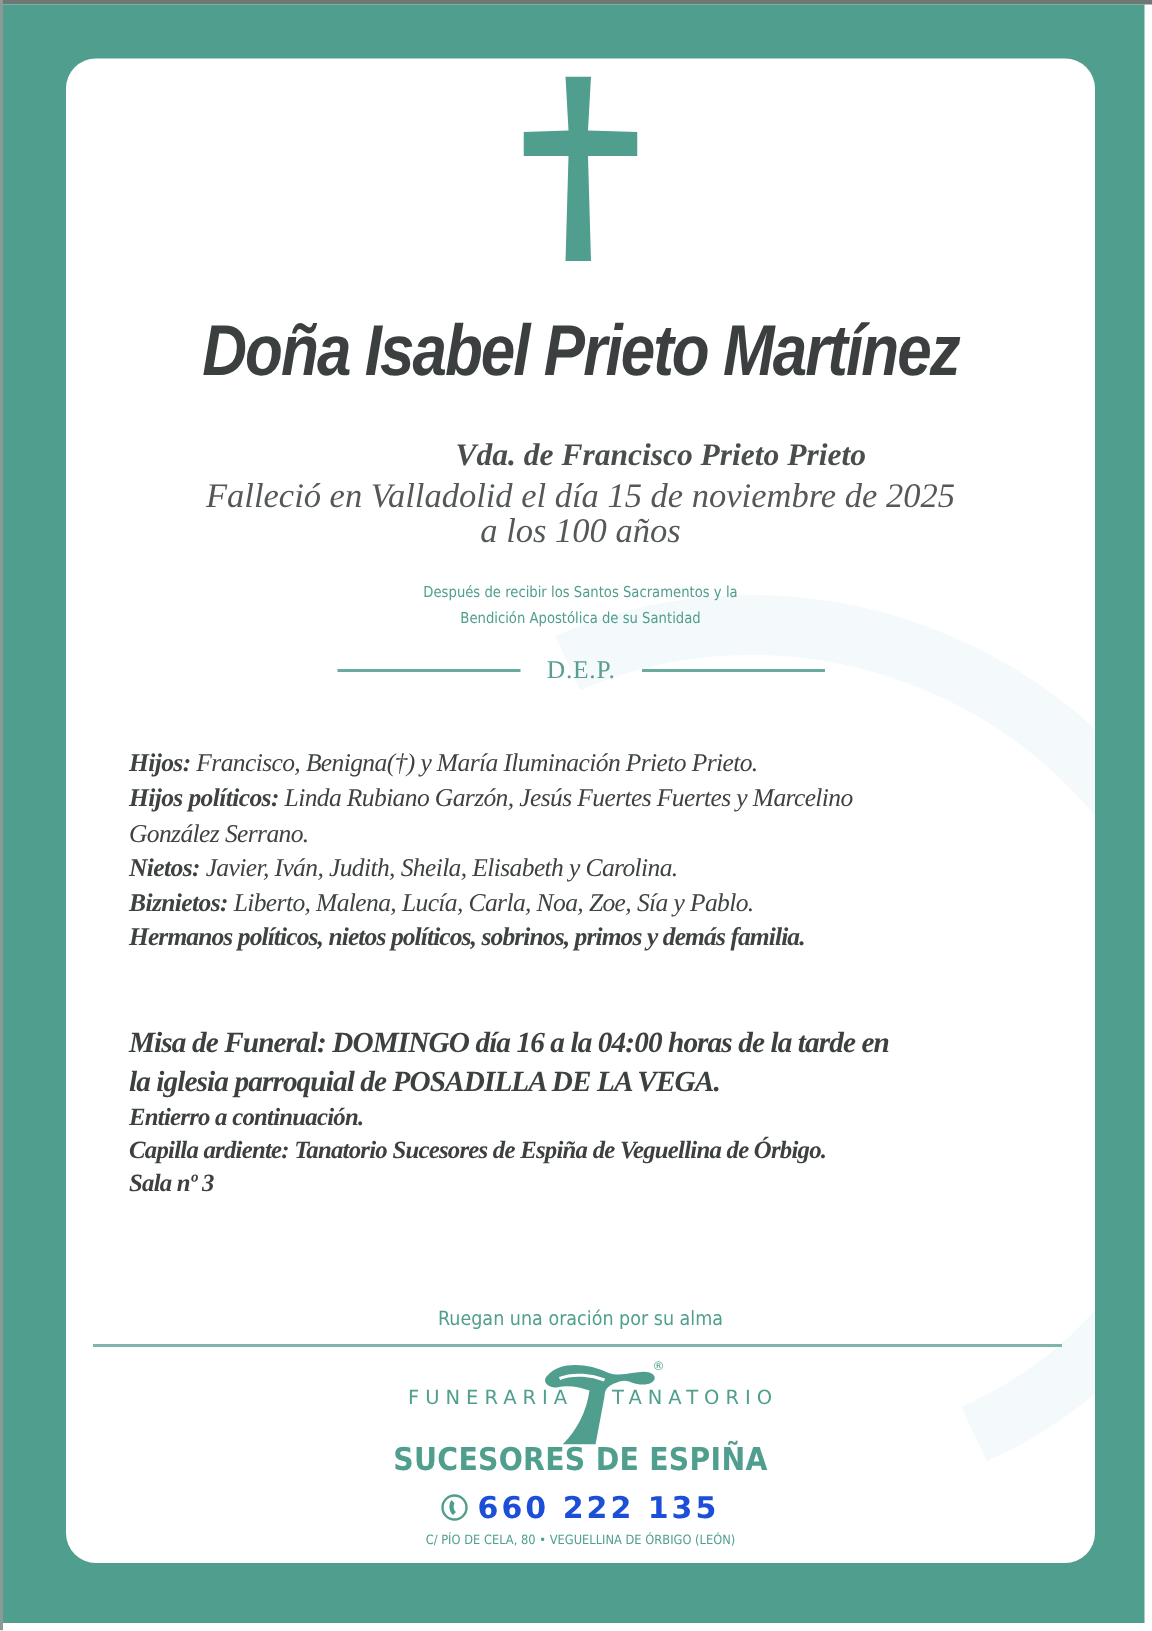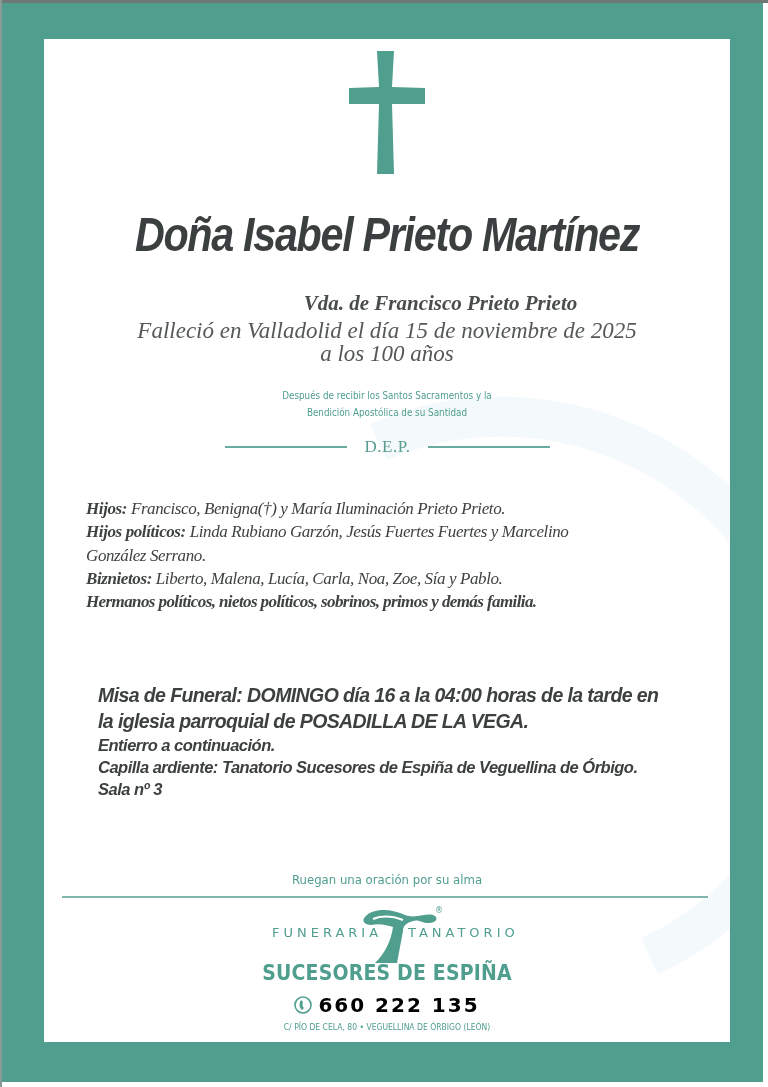--- a/index.html
+++ b/index.html
@@ -12,21 +12,21 @@
       background: #4f9e8e;
     }
     .frame-edge {
       position: absolute; left: 0; top: 0; width: 768px; height: 3px; background: #6d7774;
     }
     .frame-edge-left {
       position: absolute; left: 0; top: 0; width: 2px; height: 1087px; background: #8a9a95;
     }
     .page {
       position: absolute; left: 44px; top: 39px; width: 686px; height: 1003px;
-      background: #ffffff; overflow: hidden;
+      background: #ffffff; overflow: hidden; border-radius: 20px;
     }
     .watermark {
       position: absolute; left: 150px; top: 360px; width: 560px; height: 520px;
       border-radius: 50%;
       border: 40px solid rgba(210, 230, 238, 0.25);
       border-left-color: transparent; border-bottom-color: transparent;
       transform: rotate(20deg);
       pointer-events: none;
     }
     .cross { position: absolute; left: 305px; top: 12px; width: 76px; height: 123px; }
@@ -66,23 +66,22 @@
       position: absolute; left: 42px; top: 458px; width: 640px;
       font-family: "Liberation Serif", serif; font-style: italic; font-size: 17px;
       line-height: 23.3px; color: #3f4243;
       letter-spacing: -0.4px;
     }
     .family .lbl { font-weight: bold; }
     .family .line { white-space: nowrap; }
     .family .all { font-weight: bold; letter-spacing: -0.6px; }
     .service {
       position: absolute; left: 42px; top: 644px; width: 650px;
-      font-family: Liberation Sans, sans-serif; font-style: italic; font-weight: bold;
+      font-family: Liberation Serif, serif; font-style: italic; font-weight: bold;
       color: #3d4041;
-      margin-left: 12px;
     }
     .service .big { font-size: 19.5px; line-height: 25.5px; letter-spacing: -0.6px; white-space: nowrap; }
     .service .small { font-size: 16.5px; line-height: 22px; letter-spacing: -0.5px; white-space: nowrap; }
     .pray {
       position: absolute; left: 0; top: 833px; width: 686px; text-align: center;
       font-family: "DejaVu Sans", sans-serif; font-size: 13px; color: #4f9e8e;
       transform: scaleX(0.9);
     }
     .sep { position: absolute; left: 18px; top: 857px; width: 646px; height: 1.5px; background: #7fb5ab; }
     .logo-row {
@@ -97,21 +96,21 @@
     .logo-right { left: 364px; }
     .logo-mark { position: absolute; left: 315px; top: 0; width: 86px; height: 58px; }
     .brand {
       position: absolute; left: 0; top: 922px; width: 686px; text-align: center;
       font-family: "DejaVu Sans", sans-serif; font-weight: bold; font-size: 21px;
       color: #4f9e8e; transform: scaleX(0.9); letter-spacing: 0.2px;
     }
     .phone-row {
       position: absolute; left: 0; top: 954px; width: 686px; text-align: center;
       font-family: "DejaVu Sans", sans-serif; font-weight: bold; font-size: 20px;
-      color: #000000; letter-spacing: 2px;
+      color: #1d4ed8; letter-spacing: 2px;
       display: flex; justify-content: center; align-items: center; gap: 6px;
     }
     .phone-icon { width: 18px; height: 18px; }
     .address {
       position: absolute; left: 0; top: 983px; width: 686px; text-align: center;
       font-family: "DejaVu Sans", sans-serif; font-size: 8.5px; color: #4f9e8e;
       transform: scaleX(0.9);
     }
   </style>
 </head>
@@ -148,20 +147,23 @@
     <div class="line">
       <span class="lbl">Hijos:</span><span> Francisco, Benigna(†) y María Iluminación Prieto Prieto.</span>
     </div>
     <div class="line">
       <span class="lbl">Hijos políticos:</span><span> Linda Rubiano Garzón, Jesús Fuertes Fuertes y Marcelino</span>
     </div>
     <div class="line">
       <span>González Serrano.</span>
     </div>
     <div class="line">
+      <span class="lbl">Nietos:</span><span> Javier, Iván, Judith, Sheila, Elisabeth y Carolina.</span>
+    </div>
+    <div class="line">
       <span class="lbl">Biznietos:</span><span> Liberto, Malena, Lucía, Carla, Noa, Zoe, Sía y Pablo.</span>
     </div>
     <div class="line all">Hermanos políticos, nietos políticos, sobrinos, primos y demás familia.</div>
   </div>
 
   <div class="service">
     <div class="big">Misa de Funeral: DOMINGO día 16 a la 04:00 horas de la tarde en</div>
     <div class="big">la iglesia parroquial de POSADILLA DE LA VEGA.</div>
     <div class="small">Entierro a continuación.</div>
     <div class="small">Capilla ardiente: Tanatorio Sucesores de Espiña de Veguellina de Órbigo.</div>

